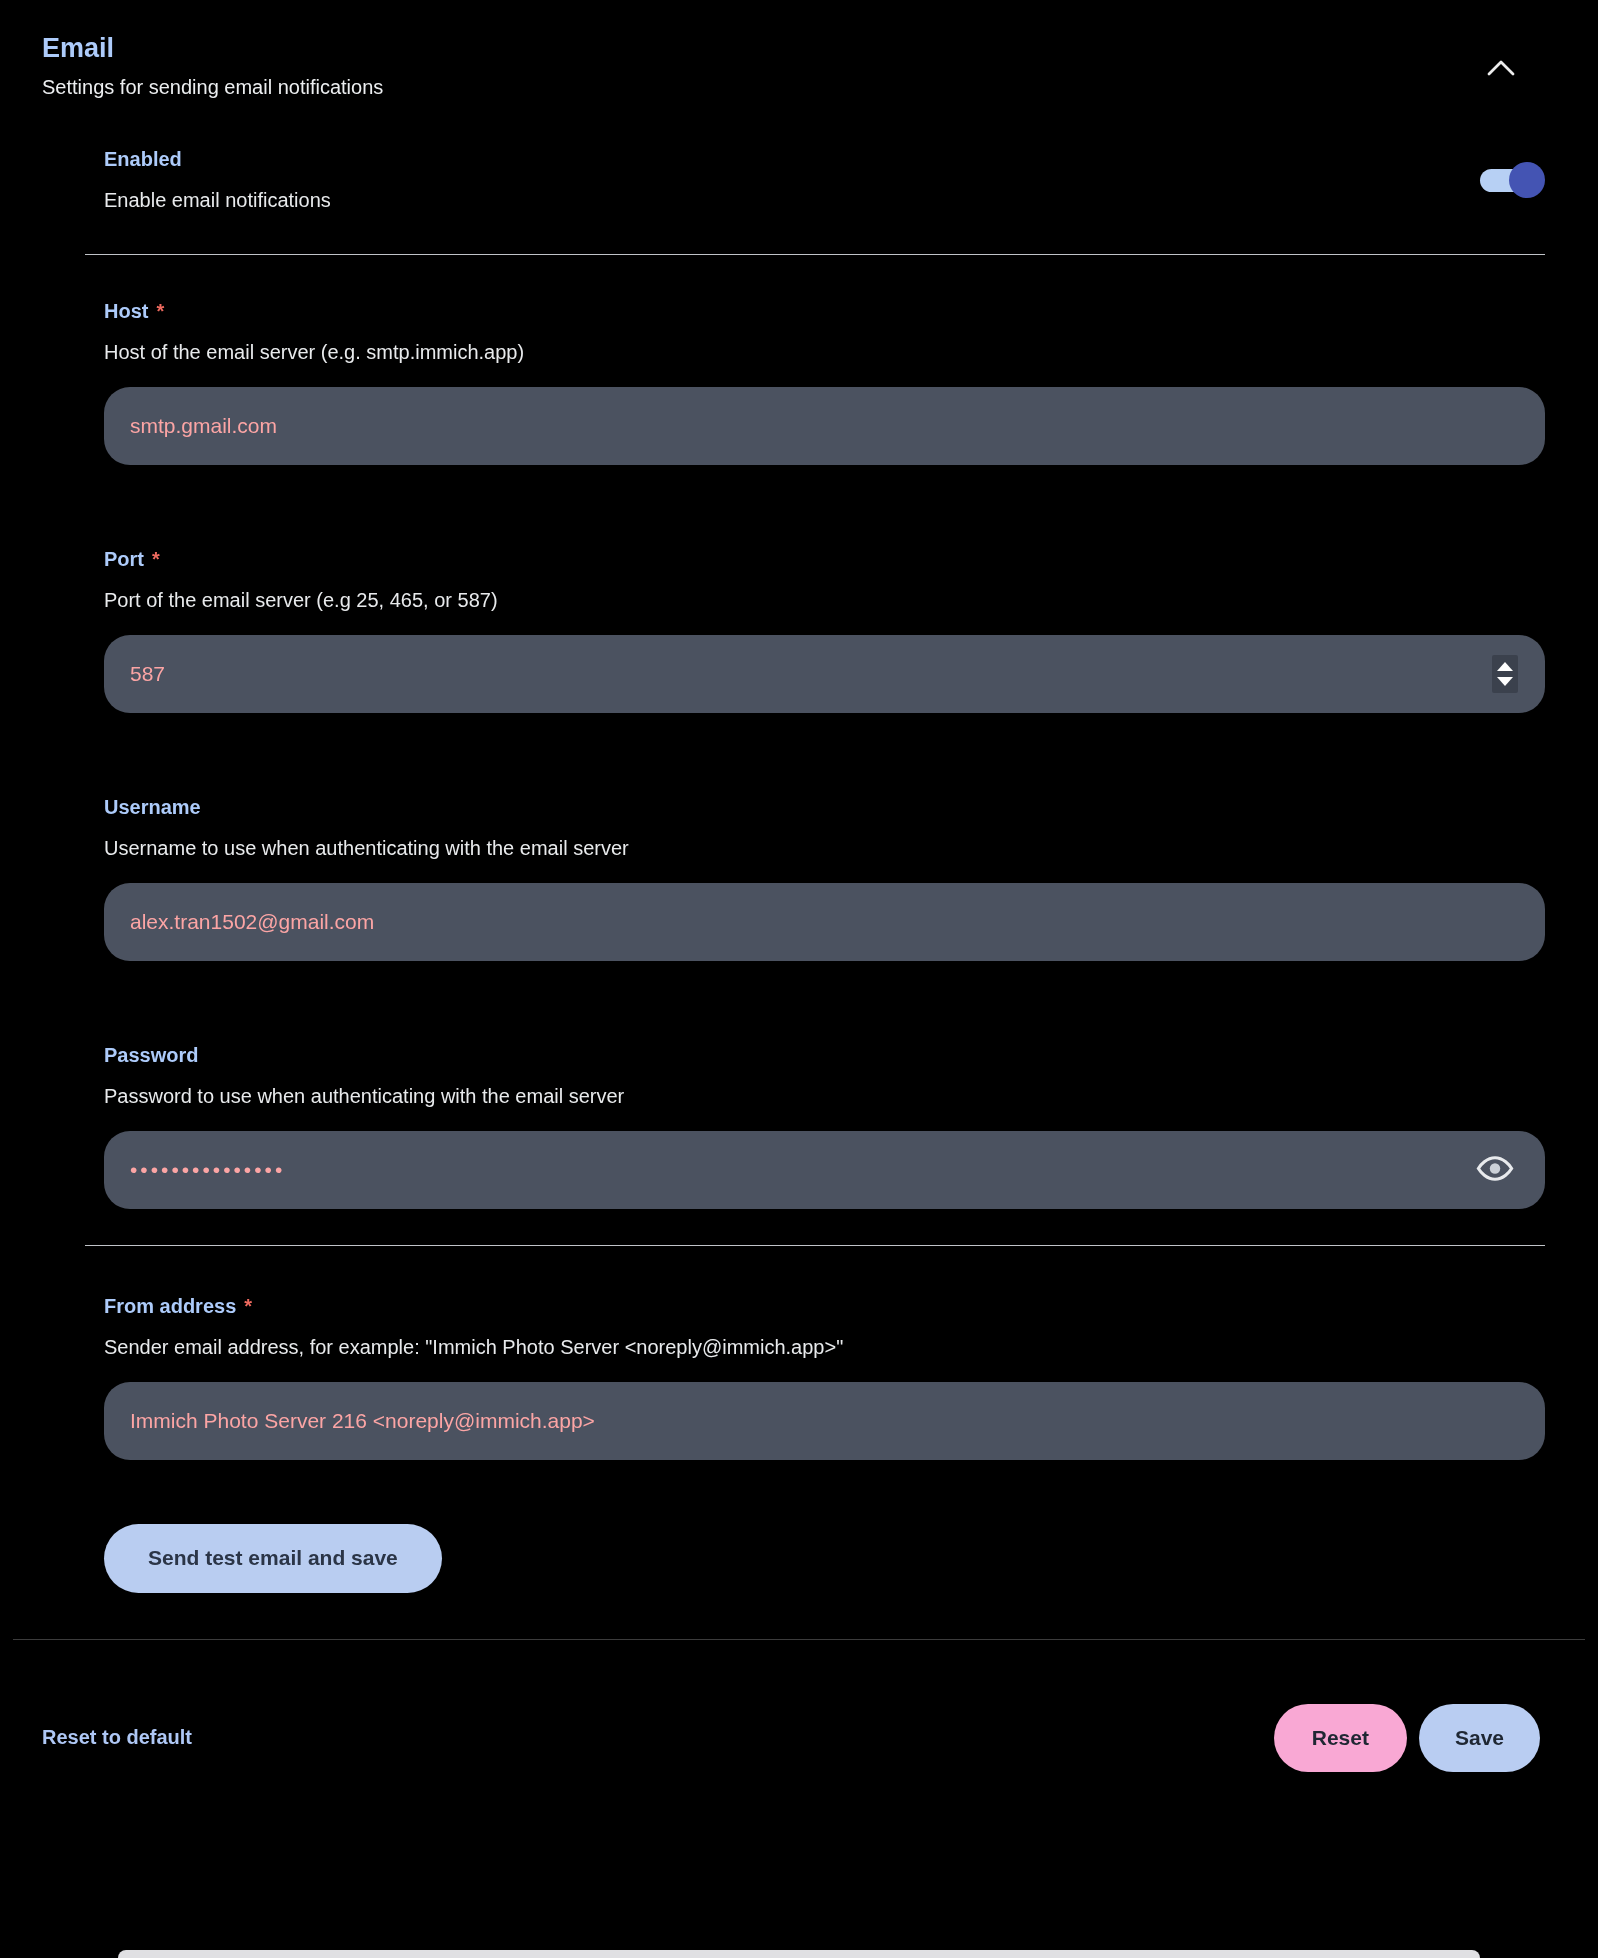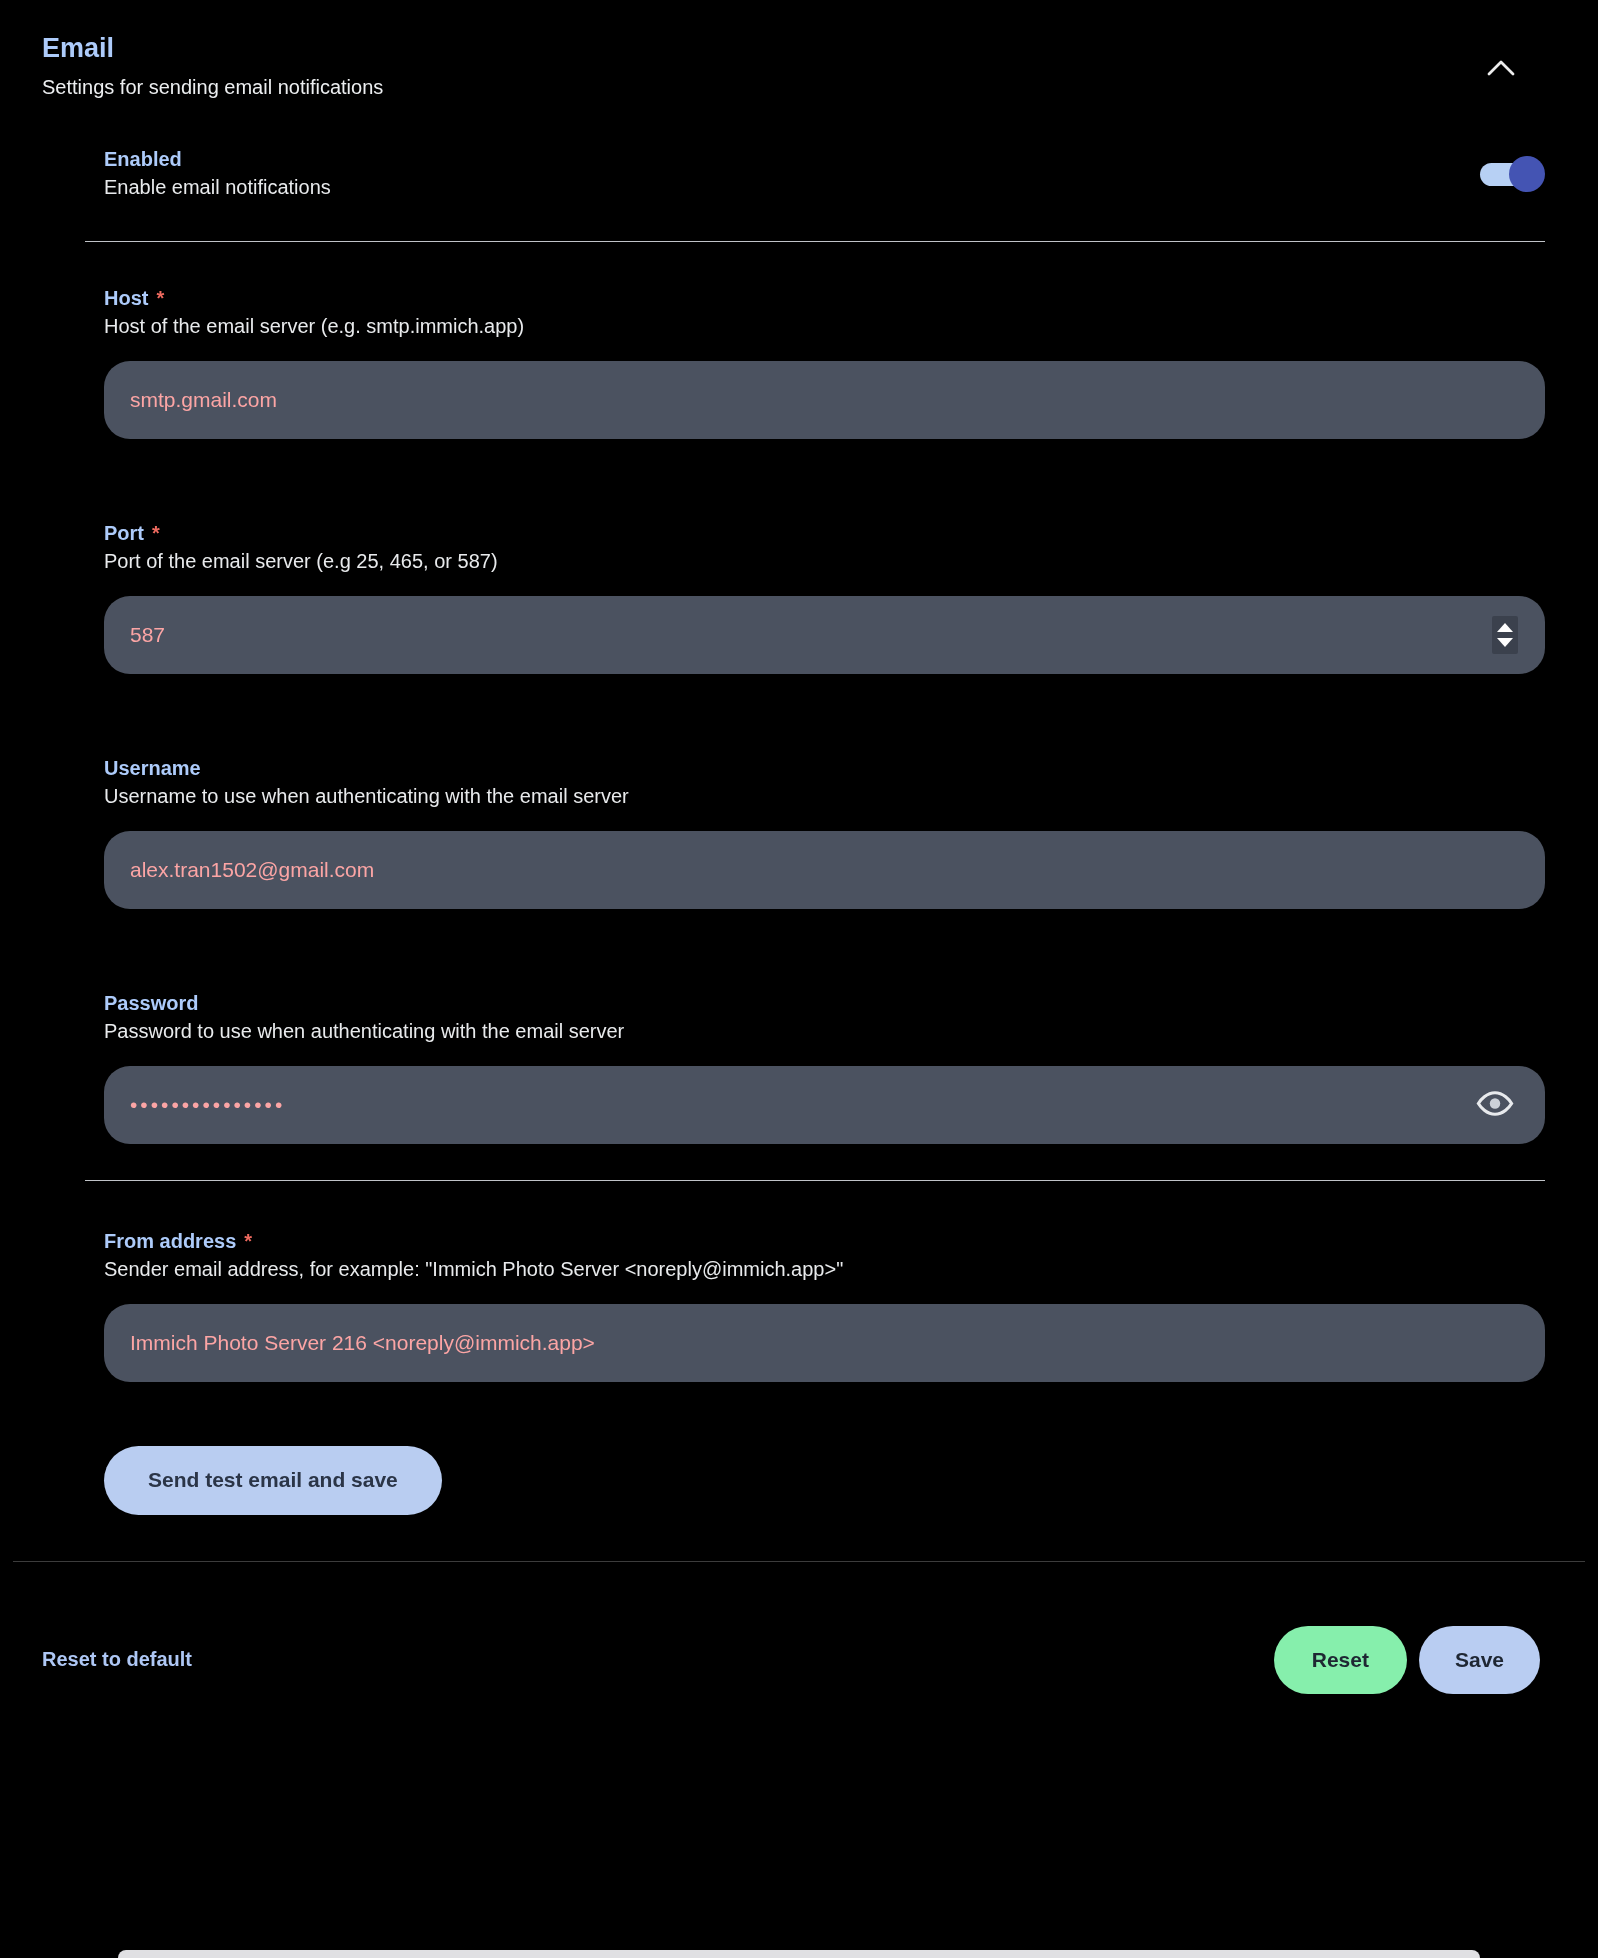--- a/index.html
+++ b/index.html
@@ -25,21 +25,21 @@
 
   
   .content { margin-left:104px; width:1441px; }
 
   .toggle-row { display:flex; justify-content:space-between; align-items:center; }
   .toggle-row.first { margin-top:48px; }
   .toggle-row.cert { margin-top:82px; }
 
   .f-label { font-size:20px; font-weight:700; color:#adcbfa; line-height:25px; }
   .f-label .req { color:#ee6a5f; margin-left:8px; }
-  .f-desc { margin-top:2px; font-size:20px; color:#e8eaec; line-height:27px; }
+  .f-desc { margin-top:15px; font-size:20px; color:#e8eaec; line-height:27px; }
 
   .field { margin-top:82px; }
   .field.host { margin-top:44px; }
   .field.from { margin-top:48px; }
 
   .input-wrap { margin-top:21px; position:relative; }
   .text-input {
     width:100%; height:78px;
     background:#4b5260; border:none; outline:none;
     border-radius:26px;
@@ -100,21 +100,21 @@
   }
   .reset-default-link {
     font-size:20px; font-weight:700; color:#aec7f5; text-decoration:none; cursor:pointer;
   }
   .footer-actions { display:flex; gap:12px; }
   .pill-btn {
     height:68px; border:none; border-radius:34px;
     font-size:21px; font-weight:700; font-family:"Liberation Sans", sans-serif;
     cursor:pointer; color:#1f2733;
   }
-  .reset-btn { background:#86efac; padding:0 38px; }
+  .reset-btn { background:#f9a8d4; padding:0 38px; }
   .save-btn  { background:#b9cdf2; padding:0 36px; }
 
   
   .next-section-edge {
     position:absolute; bottom:0; left:118px; width:1362px; height:8px;
     background:#e0e0e3; border-radius:10px 10px 0 0;
   }
 </style>
 </head>
 <body>

